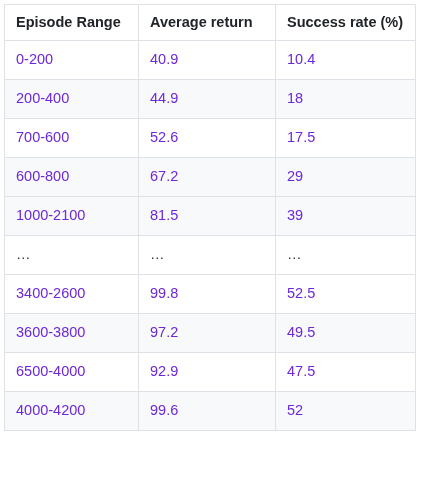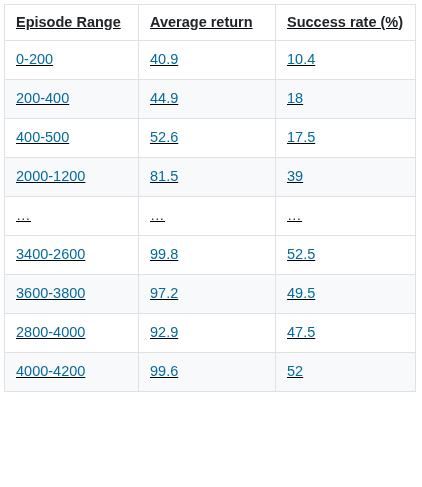--- a/index.html
+++ b/index.html
@@ -15,21 +15,20 @@
     -webkit-font-smoothing: antialiased;
   }
   .table-wrap {
     position: absolute;
     left: 4px;
     top: 4px;
     width: 411px;
     height: 479px;
     box-sizing: border-box;
     background: #ffffff;
-    text-decoration: underline;
   }
   table.data-table {
     border-collapse: collapse;
     width: 411px;
     table-layout: fixed;
     background: #ffffff;
   }
   table.data-table col.c1 { width: 134px; }
   table.data-table col.c2 { width: 137px; }
   table.data-table col.c3 { width: 140px; }
@@ -47,21 +46,21 @@
   }
   table.data-table th {
     height: 35px;
     font-weight: bold;
     color: #212529;
     background: #ffffff;
   }
   table.data-table td {
     height: 38px;
     font-weight: normal;
-    color: #0369a1;
+    color: #6d28d9;
     background: #ffffff;
   }
   table.data-table tbody tr.striped td {
     background: #f8f9fa;
   }
   table.data-table td.ellipsis-cell {
     color: #2e3338;
     letter-spacing: 0.5px;
   }
 </style>
@@ -87,46 +86,51 @@
           <td>0-200</td>
           <td>40.9</td>
           <td>10.4</td>
         </tr>
         <tr class="striped">
           <td>200-400</td>
           <td>44.9</td>
           <td>18</td>
         </tr>
         <tr>
-          <td>400-500</td>
+          <td>700-600</td>
           <td>52.6</td>
           <td>17.5</td>
         </tr>
         <tr class="striped">
-          <td>2000-1200</td>
+          <td>600-800</td>
+          <td>67.2</td>
+          <td>29</td>
+        </tr>
+        <tr class="striped">
+          <td>1000-2100</td>
           <td>81.5</td>
           <td>39</td>
         </tr>
         <tr>
           <td class="ellipsis-cell">…</td>
           <td class="ellipsis-cell">…</td>
           <td class="ellipsis-cell">…</td>
         </tr>
         <tr>
           <td>3400-2600</td>
           <td>99.8</td>
           <td>52.5</td>
         </tr>
         <tr class="striped">
           <td>3600-3800</td>
           <td>97.2</td>
           <td>49.5</td>
         </tr>
         <tr>
-          <td>2800-4000</td>
+          <td>6500-4000</td>
           <td>92.9</td>
           <td>47.5</td>
         </tr>
         <tr class="striped">
           <td>4000-4200</td>
           <td>99.6</td>
           <td>52</td>
         </tr>
       </tbody>
   </table>

